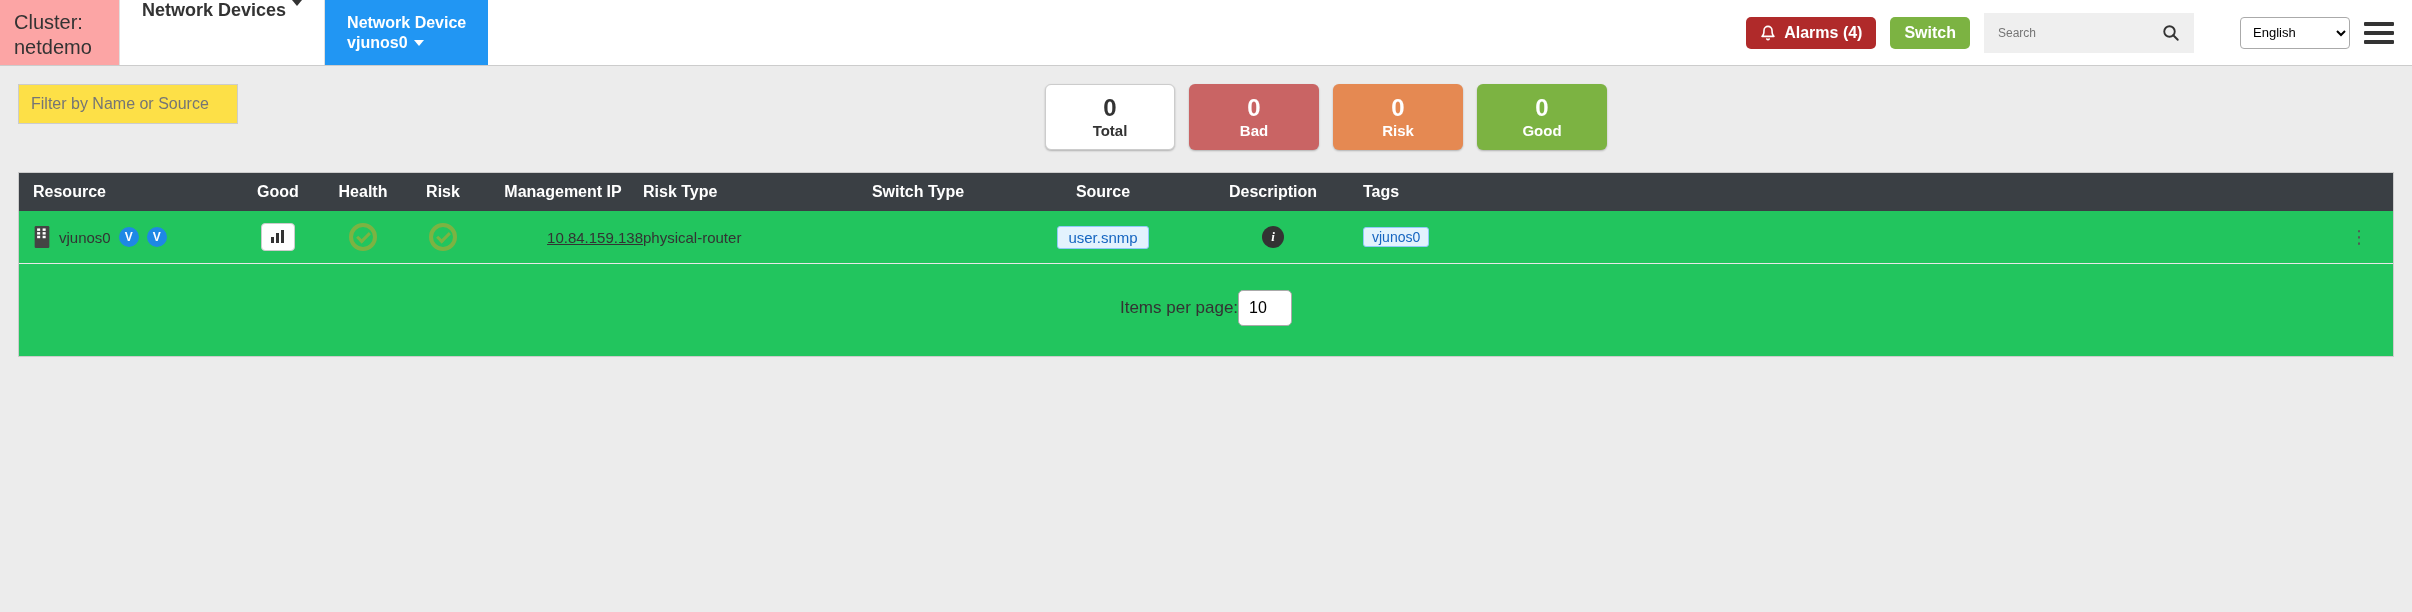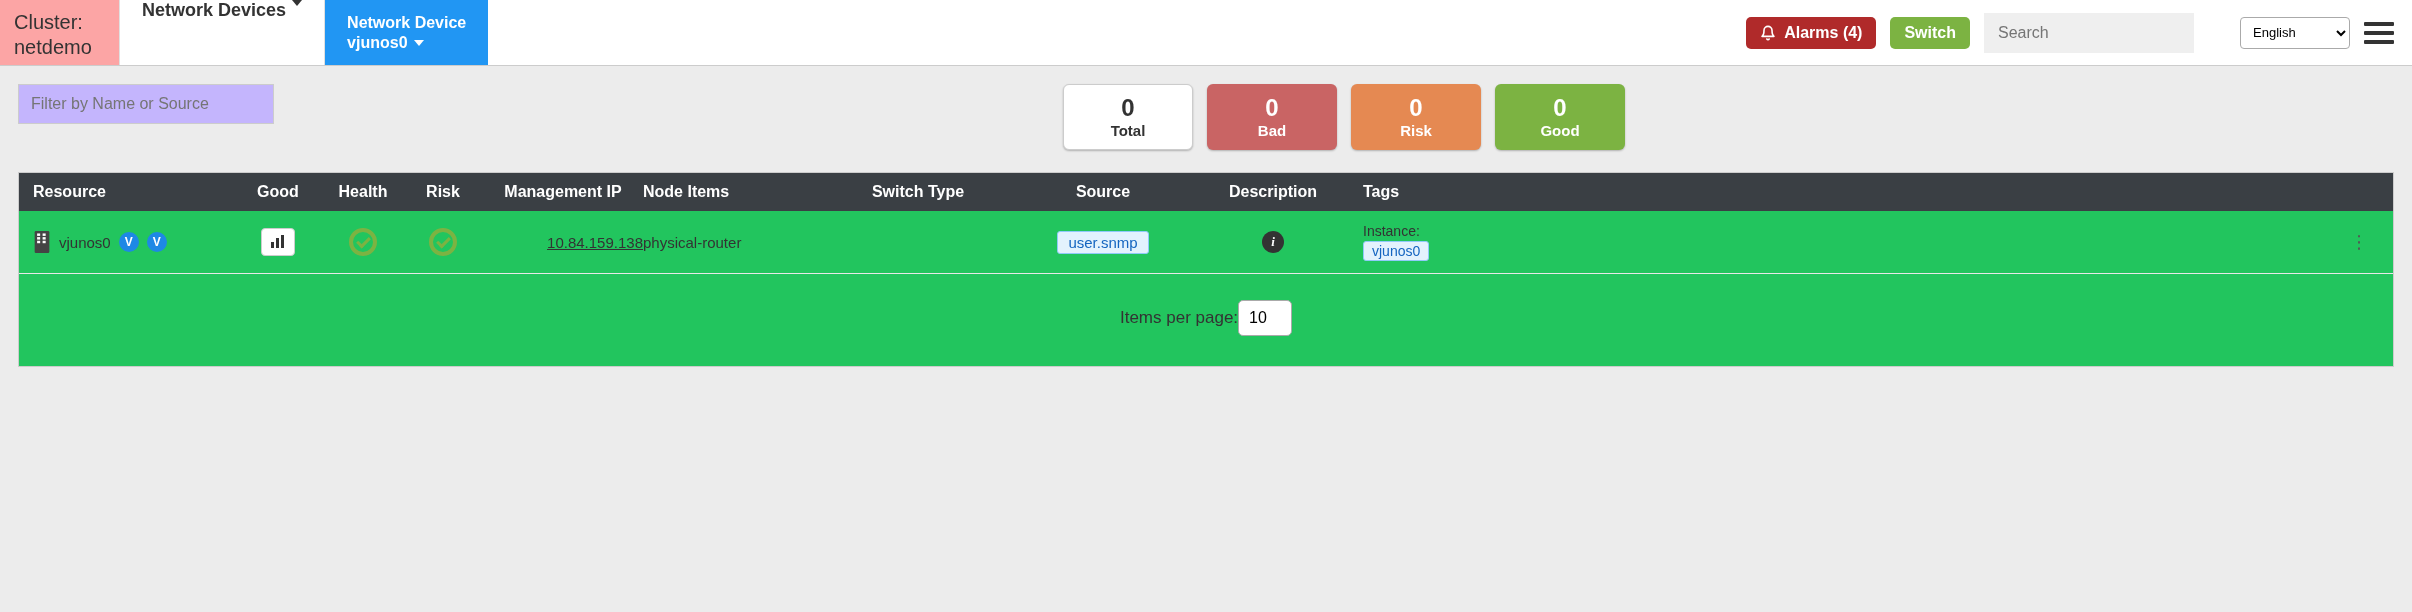--- a/index.html
+++ b/index.html
@@ -81,21 +81,21 @@
       background: #efefef;
       display: flex;
       align-items: center;
       padding: 0 14px;
       height: 40px;
       width: 210px;
     }
     .search-wrap input {
       border: none;
       background: transparent;
-      font-size: 16px;
+      font-size: 12px;
       outline: none;
       flex: 1;
       color: #333;
     }
     .lang-select {
       height: 32px;
       border: 1px solid #aaa;
       border-radius: 4px;
       padding: 0 8px;
       font-size: 13px;
@@ -116,25 +116,25 @@
       width: 0; height: 0;
       border-left: 5px solid transparent;
       border-right: 5px solid transparent;
       border-top: 6px solid currentColor;
       display: inline-block;
     }
     .content { padding: 18px; }
     .filter-row { display: flex; align-items: flex-start; gap: 20px; }
     .filter-input {
       border: 1px solid #ccc;
-      background: #c4b5fd;
+      background: #fde047;
       padding: 8px 12px;
       font-size: 16px;
       color: #555;
-      width: 256px;
+      width: 220px;
       height: 40px;
     }
     .stat-cards { display: flex; gap: 14px; margin: 0 auto; }
     .stat-card {
       width: 130px;
       height: 66px;
       border-radius: 6px;
       display: flex;
       flex-direction: column;
       align-items: center;
@@ -346,21 +346,21 @@
     </div>
   </div>
 
   <div class="table-wrap">
     <div class="thead">
       <div class="col-resource">Resource</div>
       <div class="col-view">Good</div>
       <div class="col-health">Health</div>
       <div class="col-risk">Risk</div>
       <div class="col-ip">Management IP</div>
-      <div class="col-node">Node Items</div>
+      <div class="col-node">Risk Type</div>
       <div class="col-switch">Switch Type</div>
       <div class="col-source">Source</div>
       <div class="col-desc">Description</div>
       <div class="col-tags">Tags</div>
       <div class="col-menu"></div>
     </div>
 
     <div class="trow">
       <div class="col-resource resource-cell">
         <svg class="device-icon" viewBox="0 0 14 18" fill="#444">
@@ -395,21 +395,20 @@
       <div class="col-node">physical-router</div>
       <div class="col-switch"></div>
       <div class="col-source" style="text-align:center;">
         <span class="source-tag">user.snmp</span>
       </div>
       <div class="col-desc desc-cell">
         <span class="info-icon">i</span>
       </div>
       <div class="col-tags">
         <div class="tag-block">
-          <span class="tag-label">Instance:</span>
           <span class="tag-chip">vjunos0</span>
         </div>
       </div>
       <div class="col-menu">
         <span class="kebab">⋮</span>
       </div>
     </div>
 
     <div class="pager">
       <span>Items per page:</span>

